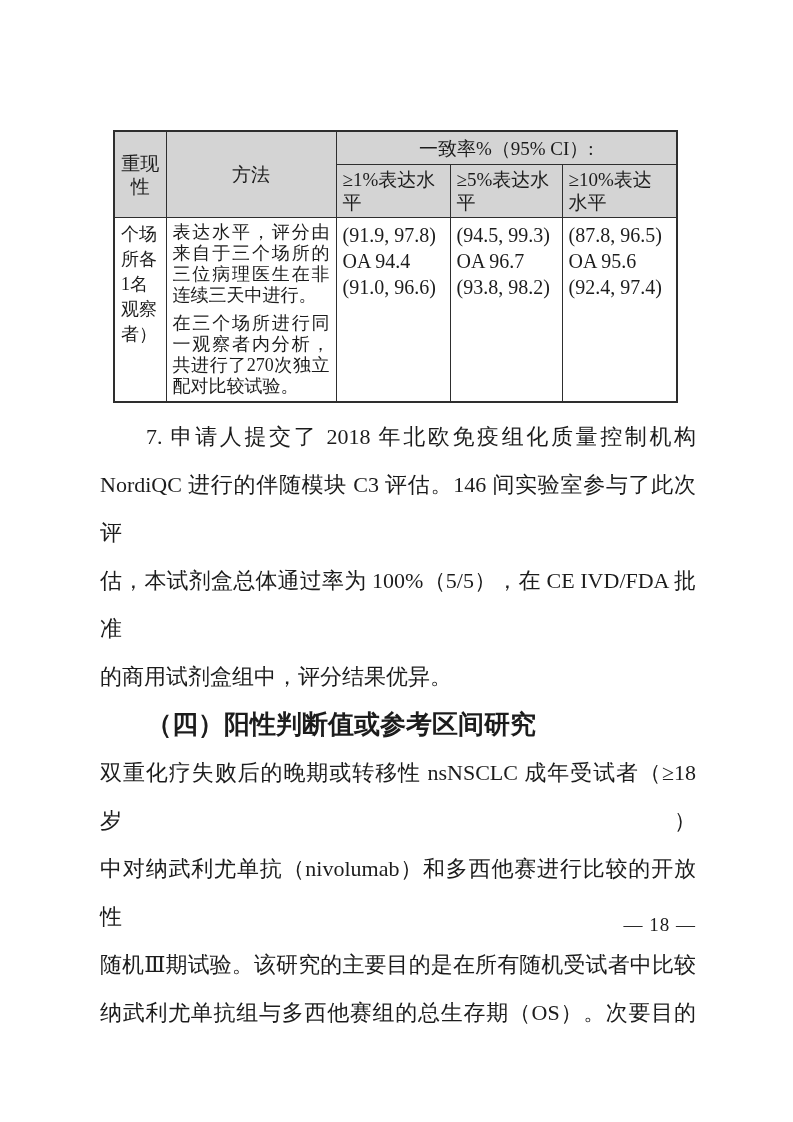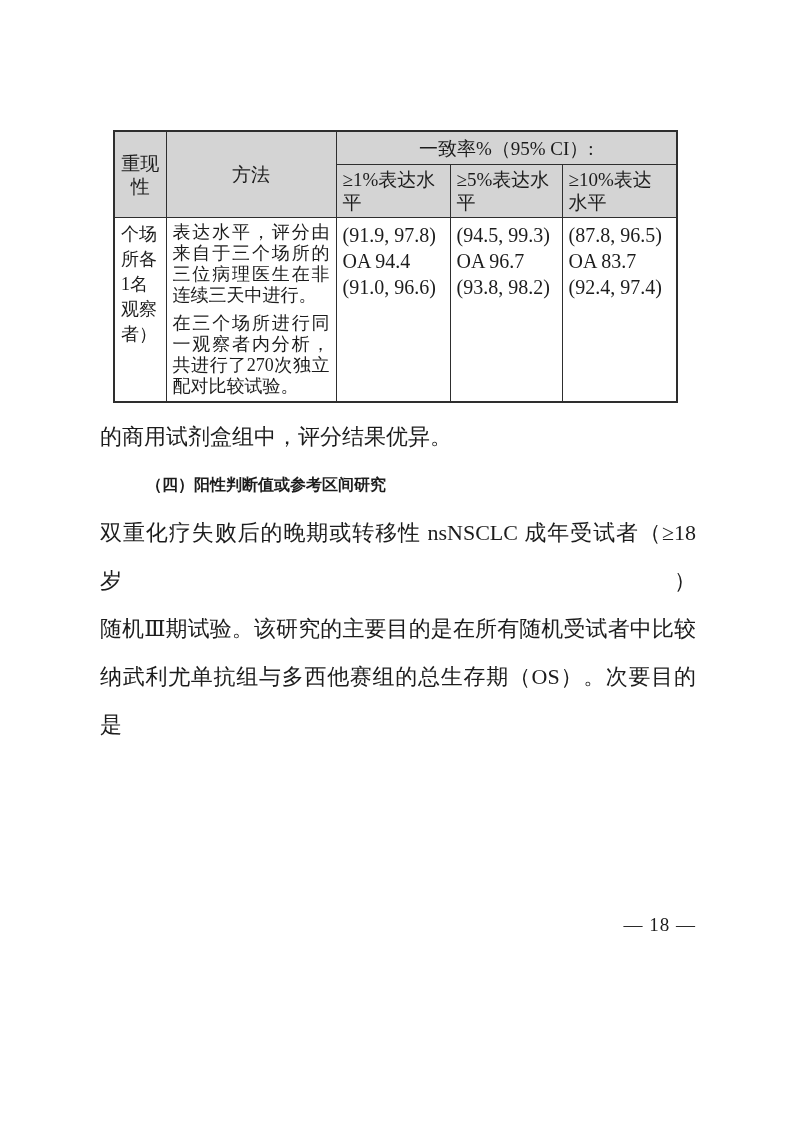--- a/index.html
+++ b/index.html
@@ -54,21 +54,21 @@
   .para { margin-top: 10px; }
   .line {
     font-size: 22px;
     line-height: 48px;
     text-align: justify;
     text-align-last: justify;
   }
   .line.first { text-indent: 46px; }
   .line.last { text-align-last: left; }
   .heading {
-    font-size: 16px;
+    font-size: 26px;
     line-height: 48px;
     font-weight: bold;
     text-indent: 46px;
   }
 
   
   .footer {
     position: absolute;
     right: 97px;
     bottom: 88px;
@@ -112,35 +112,39 @@
             <div>OA 94.4</div>
             <div>(91.0, 96.6)</div>
           </td>
           <td class="cell-data">
             <div>(94.5, 99.3)</div>
             <div>OA 96.7</div>
             <div>(93.8, 98.2)</div>
           </td>
           <td class="cell-data">
             <div>(87.8, 96.5)</div>
-            <div>OA 83.7</div>
+            <div>OA 95.6</div>
             <div>(92.4, 97.4)</div>
           </td>
         </tr>
       </tbody>
     </table>
 
     <div class="text-block para">
+      <div class="line first">7. 申请人提交了 2018 年北欧免疫组化质量控制机构</div>
+      <div class="line">NordiQC 进行的伴随模块 C3 评估。146 间实验室参与了此次评</div>
+      <div class="line">估，本试剂盒总体通过率为 100%（5/5），在 CE IVD/FDA 批准</div>
       <div class="line last">的商用试剂盒组中，评分结果优异。</div>
     </div>
 
     <div class="text-block heading">（四）阳性判断值或参考区间研究</div>
 
     <div class="text-block">
       <div class="line">双重化疗失败后的晚期或转移性 nsNSCLC 成年受试者（≥18 岁）</div>
+      <div class="line">中对纳武利尤单抗（nivolumab）和多西他赛进行比较的开放性</div>
       <div class="line">随机Ⅲ期试验。该研究的主要目的是在所有随机受试者中比较</div>
       <div class="line">纳武利尤单抗组与多西他赛组的总生存期（OS）。次要目的是</div>
 
     </div>
 
   </div>
 
   <div class="footer">— 18 —</div>
 </div>
 

